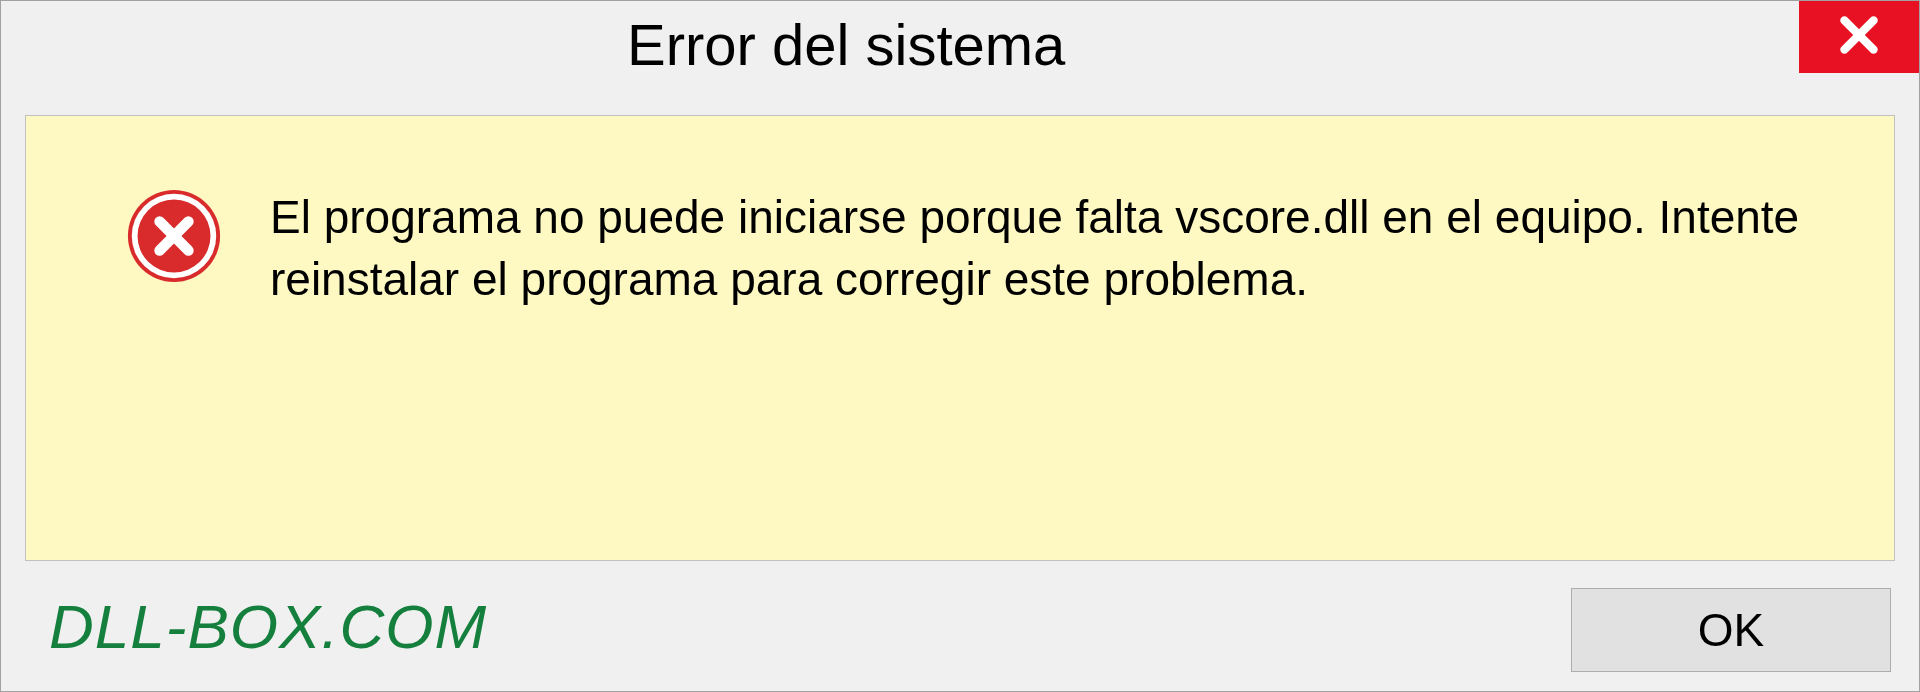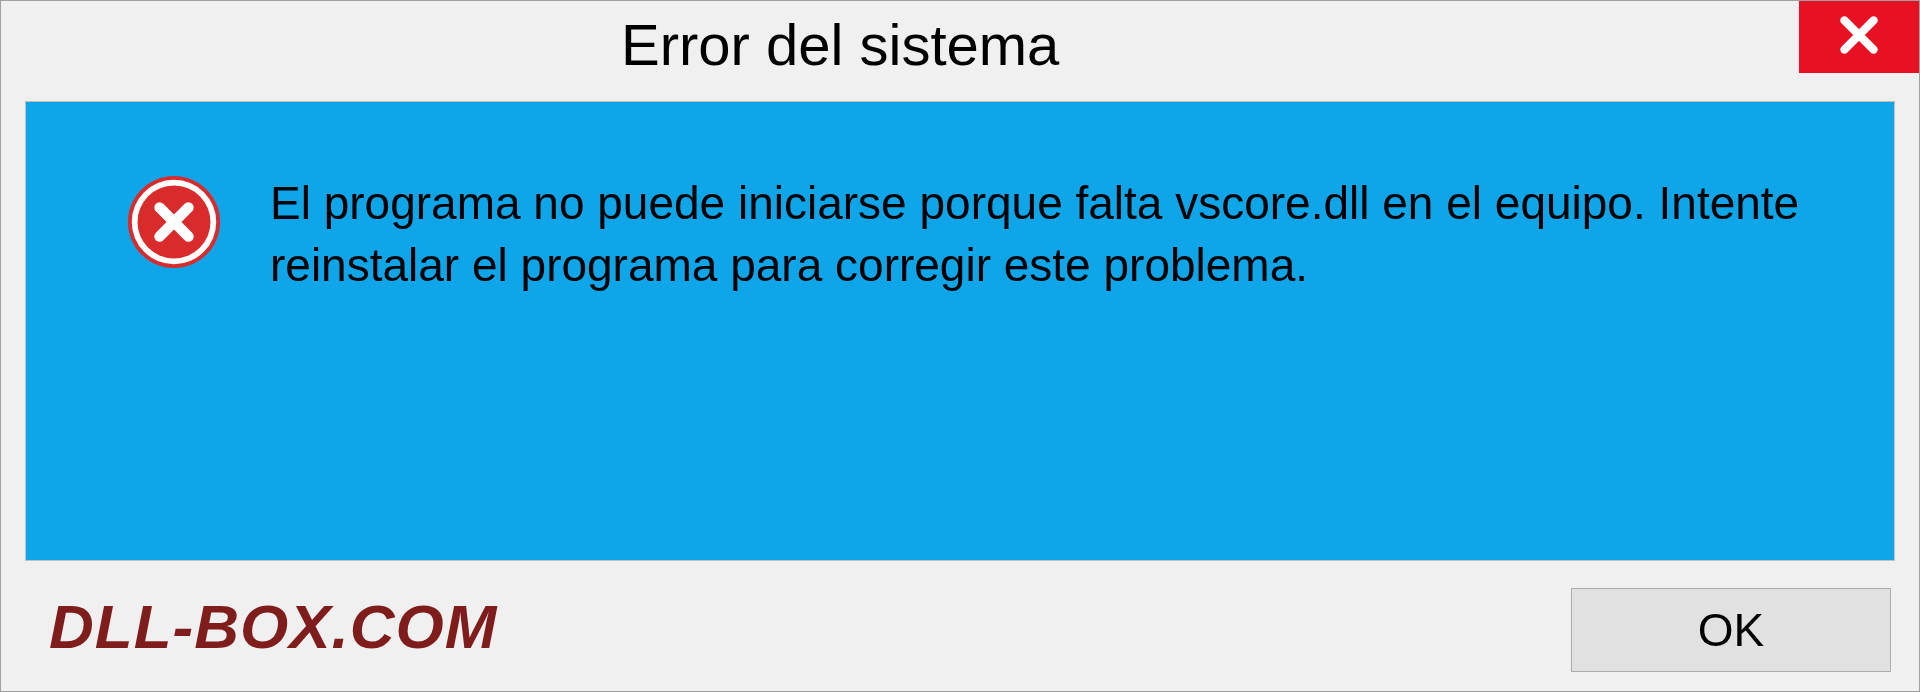--- a/index.html
+++ b/index.html
@@ -20,21 +20,21 @@
       background: #f0f0f0;
       border: 1px solid #a0a0a0;
       display: flex;
       flex-direction: column;
     }
     .title-bar {
       height: 94px;
       display: flex;
       align-items: flex-start;
       justify-content: space-between;
-      padding-left: 10px;
+      padding-left: 16px;
       position: relative;
       gap: 21px;
     }
     .title-text {
       font-size: 58px;
       color: #000000;
       padding-left: 610px;
       padding-top: 10px;
       font-weight: 400;
     }
@@ -46,22 +46,22 @@
       align-items: center;
       justify-content: center;
       cursor: pointer;
       margin-right: 0;
     }
     .close-button svg {
       width: 50px;
       height: 50px;
     }
     .content-panel {
-      margin: 6px 24px 0 24px;
-      background: #0ea5e9;
+      margin: 20px 24px 0 24px;
+      background: #fef9c3;
       border: 1px solid #c0c0c0;
       flex: 1;
       display: flex;
       align-items: flex-start;
       padding: 70px 60px 0 100px;
     }
     .error-icon-wrap {
       flex-shrink: 0;
       margin-right: 48px;
       margin-top: 2px;
@@ -79,22 +79,22 @@
     }
     .footer {
       height: 130px;
       display: flex;
       align-items: center;
       justify-content: space-between;
       padding: 0 28px 0 48px;
     }
     .watermark {
       font-size: 62px;
-      font-weight: 700;
-      color: #7f1d1d;
+      font-weight: 400;
+      color: #15803d;
       letter-spacing: 1px;
       font-style: italic;
       font-family: Arial, sans-serif;
     }
     .ok-button {
       width: 320px;
       height: 84px;
       background: #e1e1e1;
       border: 1px solid #adadad;
       font-size: 46px;

